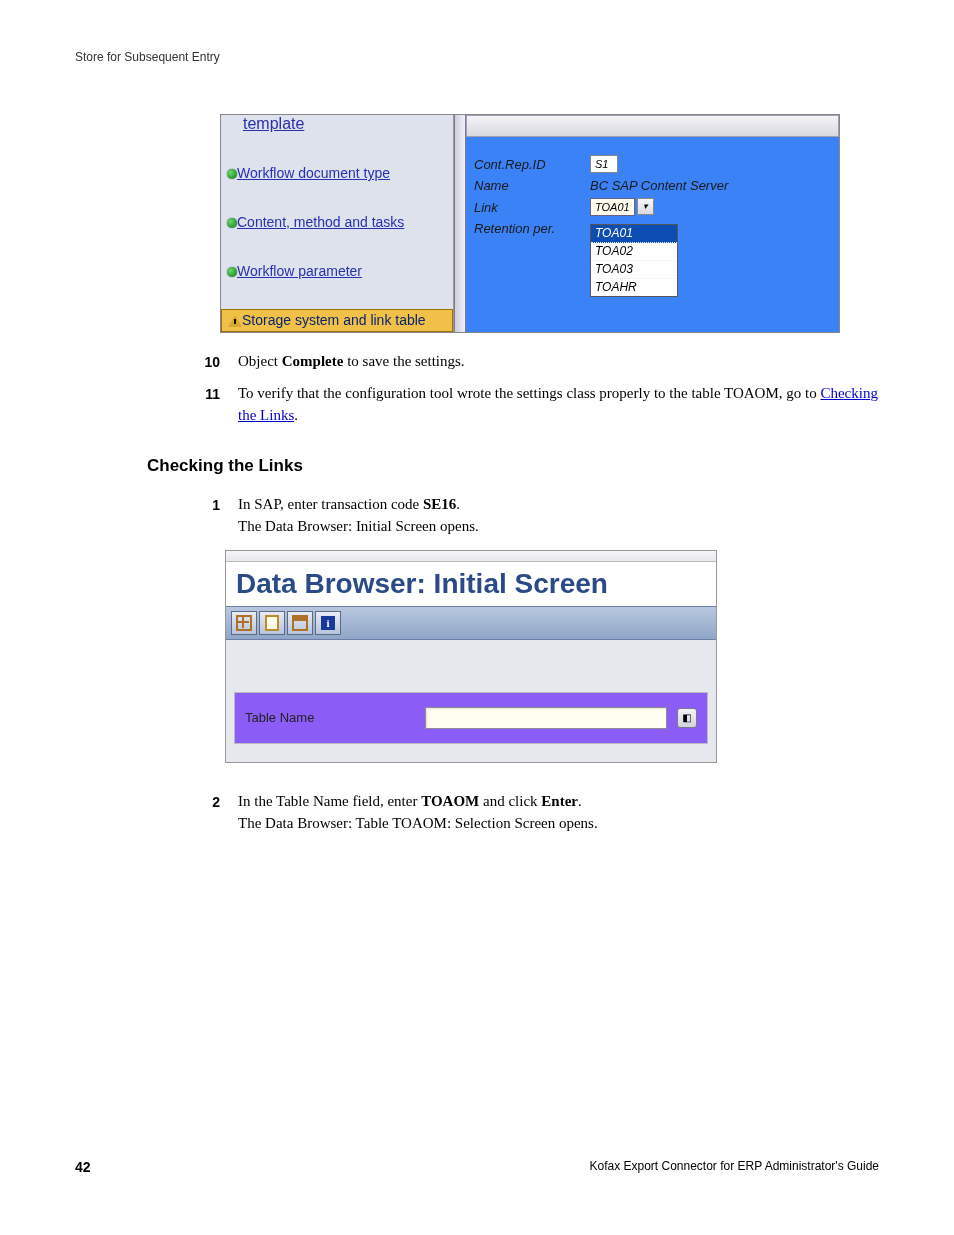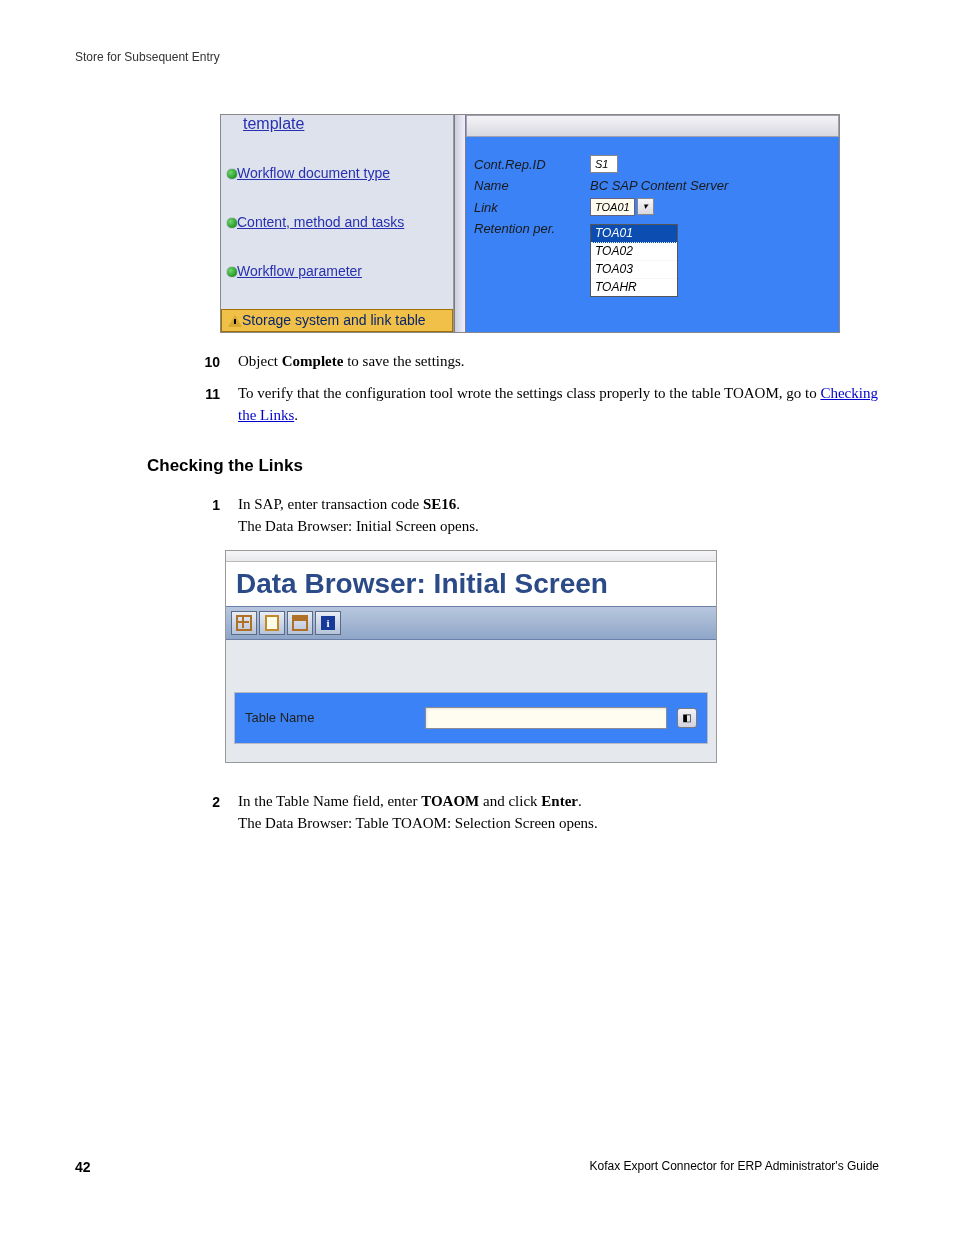--- a/index.html
+++ b/index.html
@@ -223,21 +223,21 @@
   }
   .ic-grid { width:12px;height:12px;border:2px solid #b07028; position:relative; }
   .ic-grid::before{content:"";position:absolute;left:4px;top:-1px;width:2px;height:12px;background:#b07028;}
   .ic-grid::after{content:"";position:absolute;top:4px;left:-1px;height:2px;width:12px;background:#b07028;}
   .ic-page { width:10px;height:12px;border:2px solid #c48a2a;background:#fffde8;}
   .ic-tbl { width:12px;height:12px;border:2px solid #b07028;background:linear-gradient(#b07028 33%,transparent 33%);}
   .ic-info { width:14px;height:14px;background:#173a9a;color:#fff;font-size:11px;font-weight:bold;text-align:center;line-height:14px;font-family:serif;}
   .fig2-gap { height: 52px; background:#E5E9EE; }
   .fig2-form {
     margin: 0 8px 18px 8px;
-    background: #3b82f6;
+    background: #8b5cf6;
     border: 1px solid #b8bcc2;
     padding: 14px 10px;
     display: flex;
     align-items: center;
     gap: 10px;
   }
   .tbl-label { font-size: 13px; color:#222; width: 170px; }
   .tbl-input {
     flex: 1;
     height: 20px;

